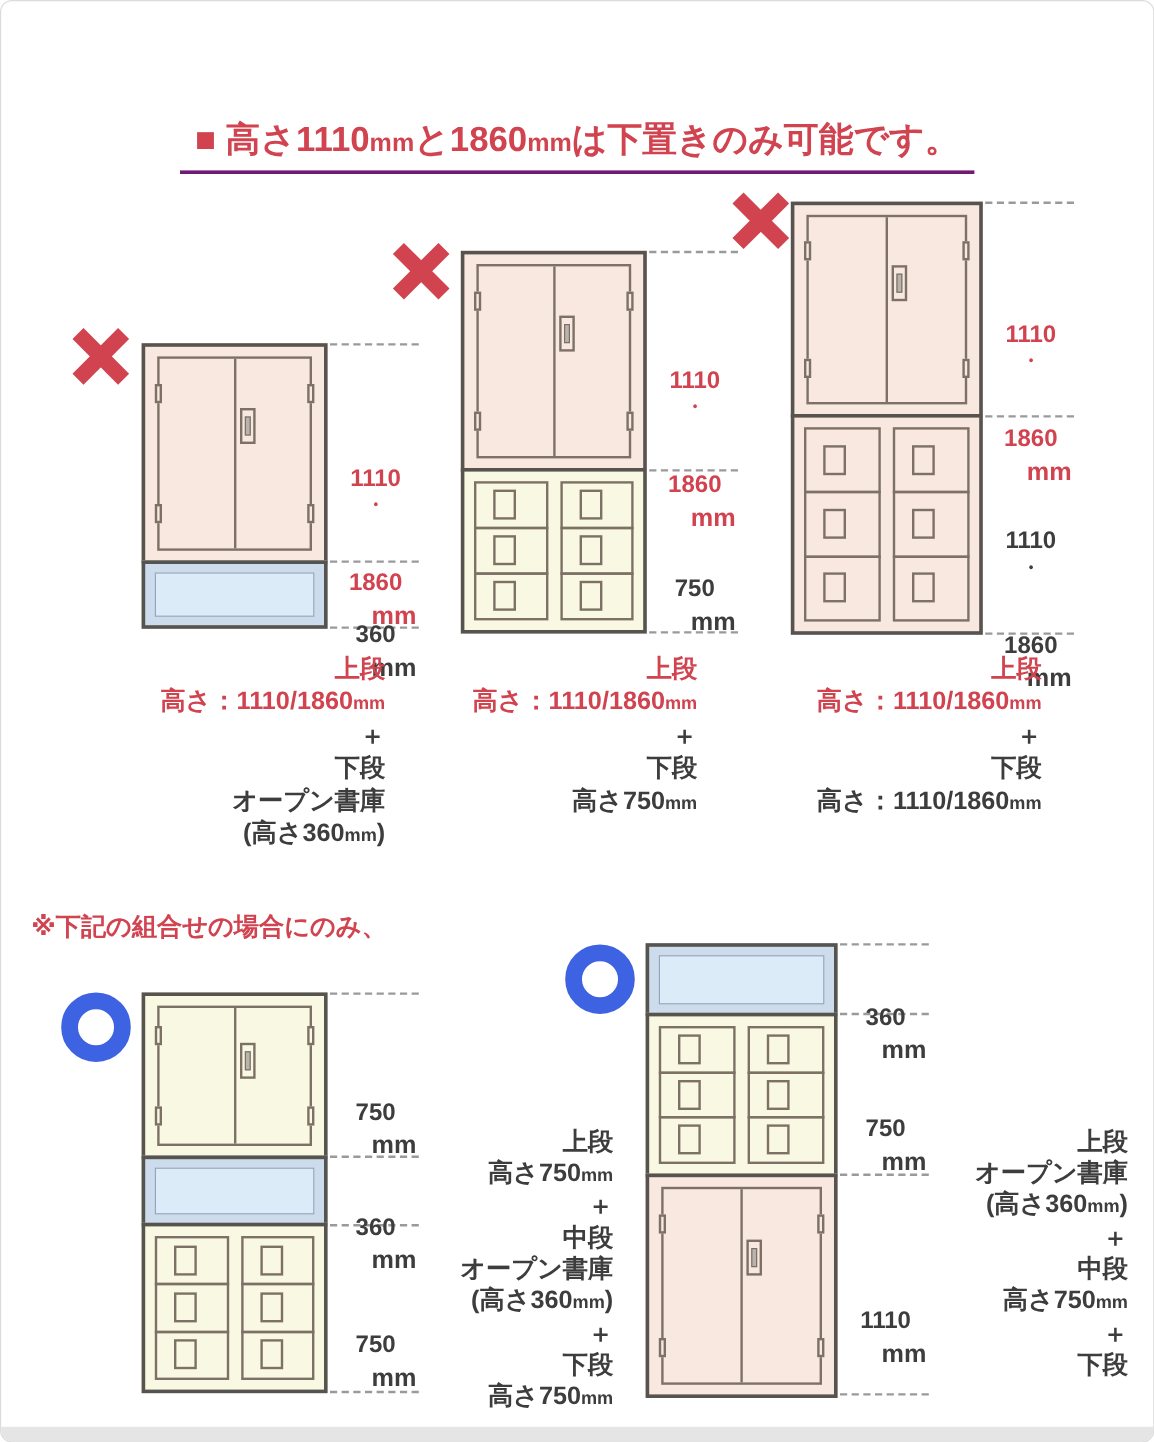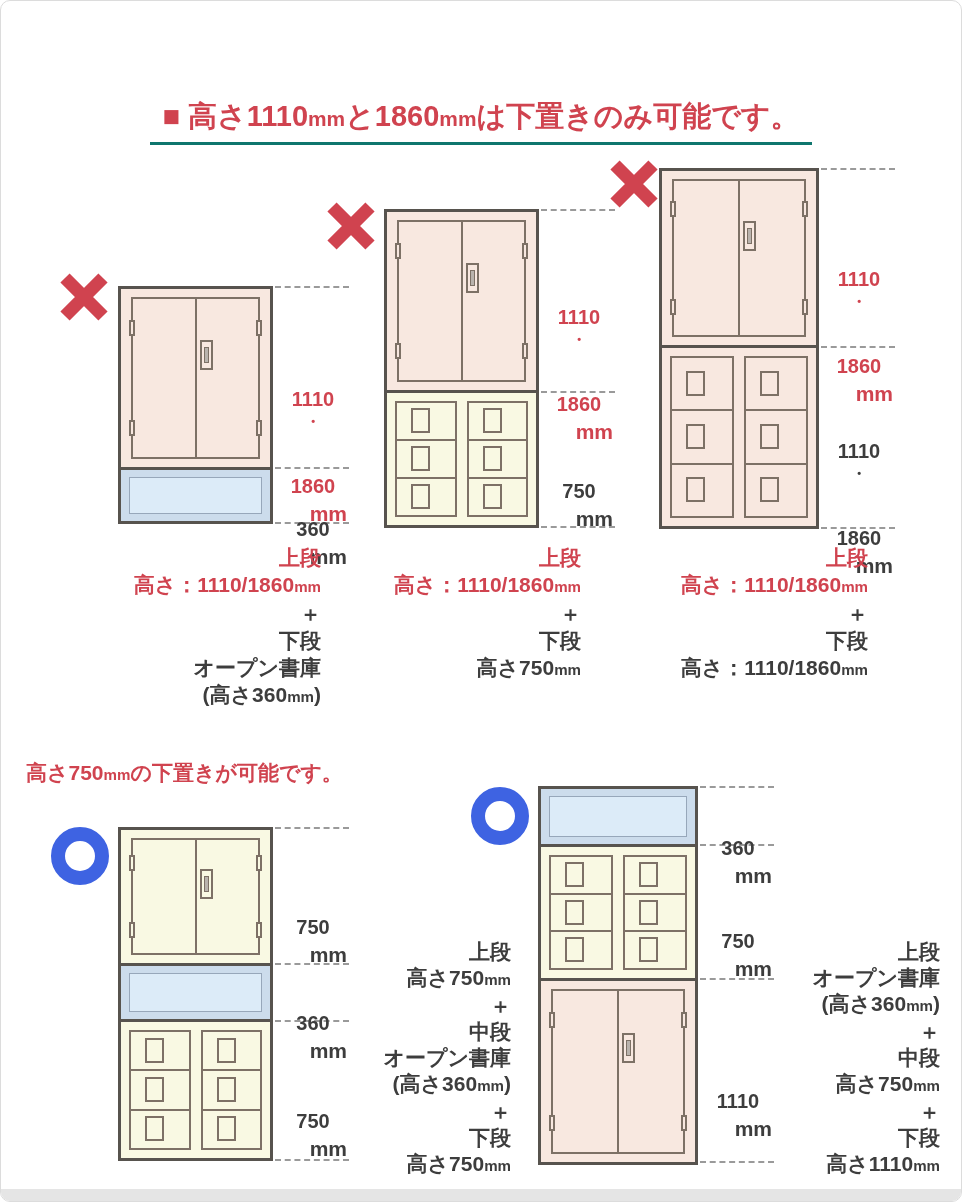--- a/index.html
+++ b/index.html
@@ -6,21 +6,21 @@
   .page{position:relative;width:962px;height:1202px;background:#fff;overflow:hidden;
         font-family:"Liberation Sans","DejaVu Sans",sans-serif;
         border:1px solid #dcdcdc;border-radius:10px;box-sizing:border-box;}
   
   .titlebar{position:absolute;left:2px;right:2px;top:7px;height:61px;background:#0e74c4;
             display:flex;align-items:center;justify-content:center;}
   .titlebar h1{margin:0;color:#fff;font-size:38px;font-weight:bold;letter-spacing:4px;}
   
   .sec-heading{position:absolute;left:0;right:0;margin:0;text-align:center;
                font-size:29px;font-weight:bold;color:#d0434f;}
-  .sec-heading .hd-inner{display:inline-block;border-bottom:3px solid #0f766e;padding:0 12px 5px;}
+  .sec-heading .hd-inner{display:inline-block;border-bottom:3px solid #701a75;padding:0 12px 5px;}
   #heading1{top:96px;}
   #heading2{top:712px;}
   .u{font-size:0.72em;}
   
   .note{position:absolute;left:25px;top:758px;color:#d0434f;font-size:21px;font-weight:bold;line-height:27px;}
   
   .mark{position:absolute;}
   .mark.ng{width:56px;height:56px;}
   .mark.ok{width:30px;height:30px;border:14px solid #3e63e2;border-radius:50%;background:#fff;}
   
@@ -242,21 +242,21 @@
     </div>
   <div class="caption" style="left:617px;top:543px;width:250px;">
       <div class="cap-line red">上段</div>
       <div class="cap-line red">高さ：1110/1860<span class="u">mm</span></div>
       <div class="cap-line dark">＋</div>
       <div class="cap-line dark">下段</div>
       <div class="cap-line dark">高さ：1110/1860<span class="u">mm</span></div>
     </div>
 
   <div class="note">
-    <div>高さ750<span class="u">mm</span>の下置きが可能です。</div>
+    <div>※下記の組合せの場合にのみ、</div>
   </div>
 
   <div class="mark ok" style="left:50px;top:826px;"></div>
   <div class="cab" style="left:117px;top:826px;width:155px;">
     <div class="unit doors cream" style="height:139px;">
         <div class="d-in">
     <div class="hinge tl"></div>
           <div class="hinge bl"></div>
     <div class="hinge tr"></div>
           <div class="hinge br"></div>
@@ -386,17 +386,16 @@
     </div>
   <div class="caption tight" style="left:754px;top:938px;width:185px;">
       <div class="cap-line dark">上段</div>
       <div class="cap-line dark">オープン書庫</div>
       <div class="cap-line dark">(高さ360<span class="u">mm</span>)</div>
       <div class="cap-line dark">＋</div>
       <div class="cap-line dark">中段</div>
       <div class="cap-line dark">高さ750<span class="u">mm</span></div>
       <div class="cap-line dark">＋</div>
       <div class="cap-line dark">下段</div>
-      <div class="cap-line dark">高さ1110<span class="u">mm</span></div>
     </div>
 
   <div class="footer-strip"></div>
 </div>
 
 </body></html>

